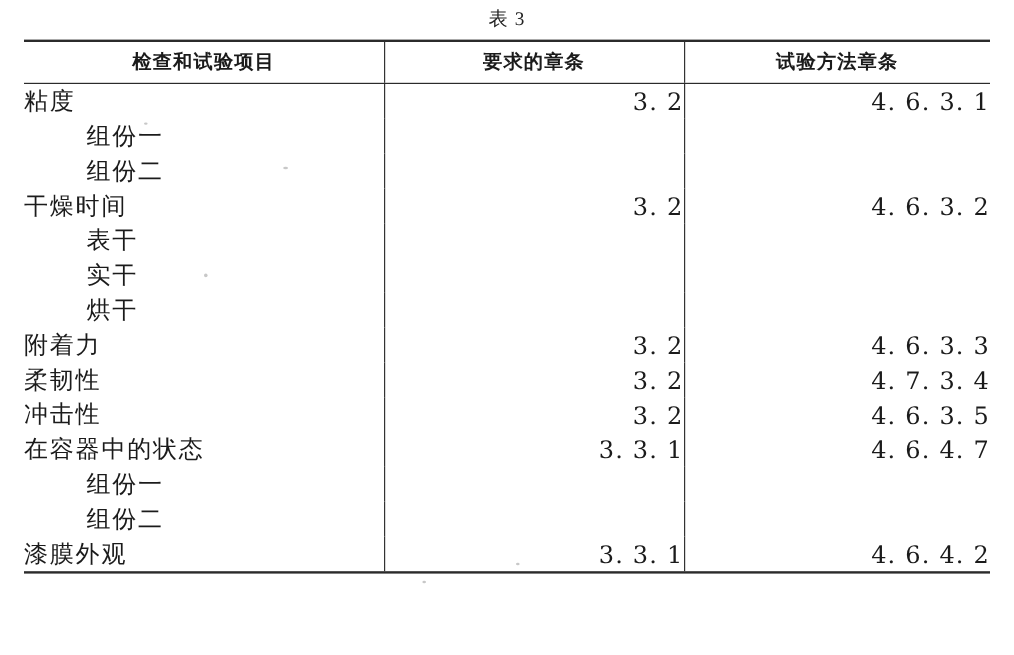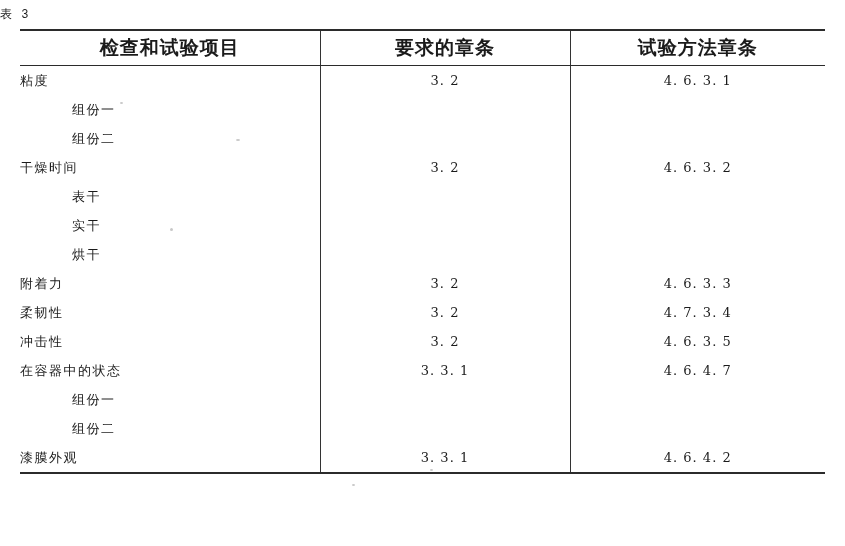--- a/index.html
+++ b/index.html
@@ -16,26 +16,26 @@
     overflow: hidden;
   }
   .page {
     position: relative;
     width: 845px;
     height: 546px;
     box-sizing: border-box;
     padding: 0;
   }
   .table-caption {
-    text-align: left;
-    font-size: 12px;
+    text-align: center;
+    font-size: 16px;
     letter-spacing: 1px;
     margin: 6px 0 6px 0;
     color: #222;
-    font-family: Liberation Mono, monospace;
+    font-family: Liberation Serif, serif;
   }
   .tbl {
     width: 805px;
     margin: 0 auto;
     border-collapse: collapse;
     table-layout: fixed;
   }
   .rule-top {
     width: 805px;
     margin: 0 auto;
@@ -57,43 +57,43 @@
   .tbl td, .tbl th {
     padding: 0;
     vertical-align: middle;
   }
   .col-item { width: 300px; }
   .col-req  { width: 250px; }
   .col-meth { width: 255px; }
 
   .hdr-cell {
     height: 34px;
-    font-size: 19px;
+    font-size: 16px;
     font-weight: bold;
     text-align: center;
     font-family: "DejaVu Serif", "Liberation Serif", serif;
     color: #1b1b1b;
     letter-spacing: 1px;
   }
   .vline-l { border-left: 1.6px solid #333; margin-left: 24px; }
   .row-cell {
     height: 29px;
-    font-size: 13px;
+    font-size: 20px;
     font-family: "DejaVu Serif", "Liberation Serif", serif;
     color: #1b1b1b;
   }
   .item-cell {
     padding-left: 24px;
     letter-spacing: 1.5px;
   }
   .item-cell.indent {
     padding-left: 52px;
   }
   .num-cell {
-    text-align: center;
+    text-align: right;
     letter-spacing: 1px;
   }
   
   .speck {
     position: absolute;
     background: #c8c8c8;
     border-radius: 50%;
     pointer-events: none;
   }
 </style>

